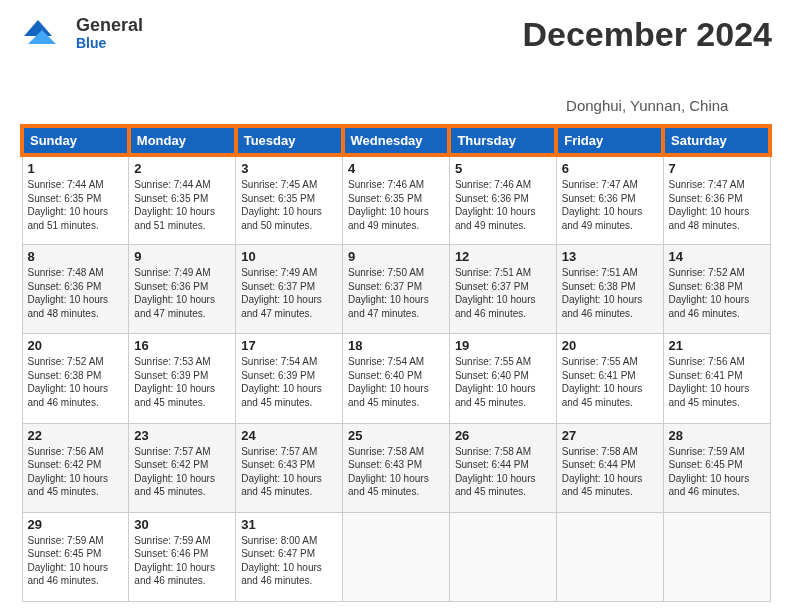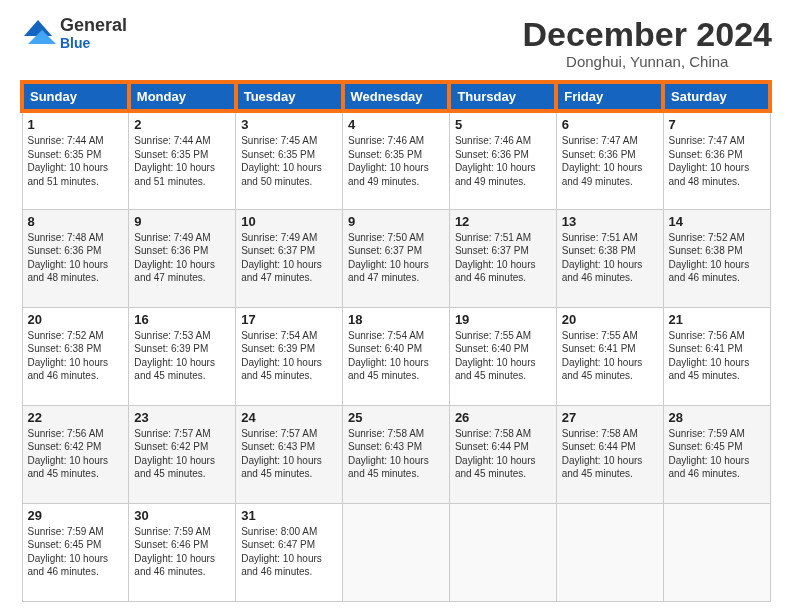--- a/index.html
+++ b/index.html
@@ -19,21 +19,21 @@
     }
     .header {
       display: flex;
       justify-content: space-between;
       align-items: flex-start;
       margin-bottom: 10px;
     }
     .logo {
       display: flex;
       align-items: center;
-      gap: 4px;
+      gap: 20px;
     }
     .logo-text {
       display: flex;
       flex-direction: column;
       line-height: 1.1;
     }
     .logo-general {
       font-size: 18px;
       font-weight: bold;
       color: #333;
@@ -52,20 +52,21 @@
     }
     .month-title {
       font-size: 34px;
       font-weight: bold;
       color: #333;
       line-height: 1.1;
     }
     .subtitle {
       font-size: 15px;
       color: #555;
+      margin-top: 44px;
     }
     .calendar {
       flex: 1;
       border-collapse: collapse;
       width: 100%;
       font-size: 10px;
     }
     .calendar th {
       background-color: #1565c0;
       color: #fff;

